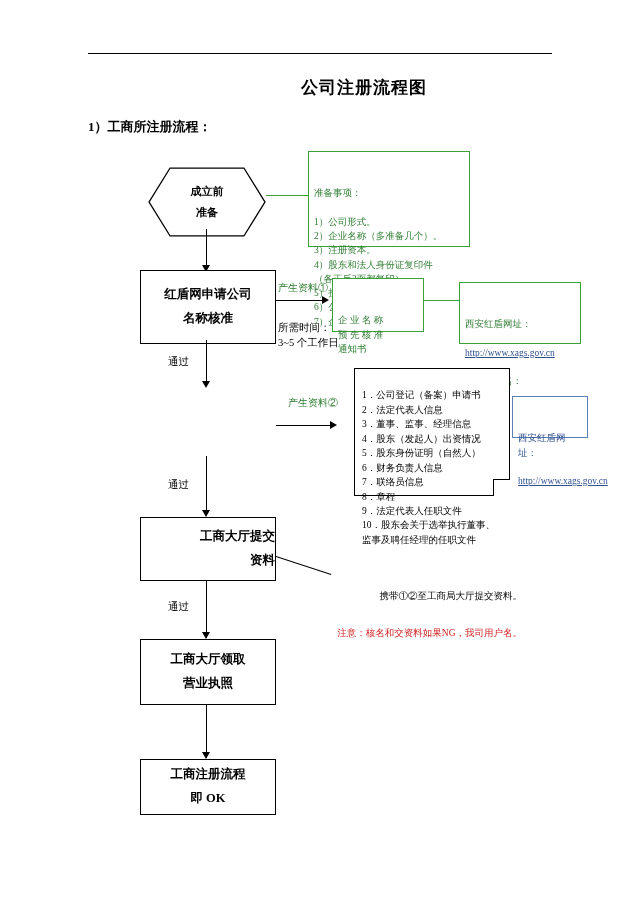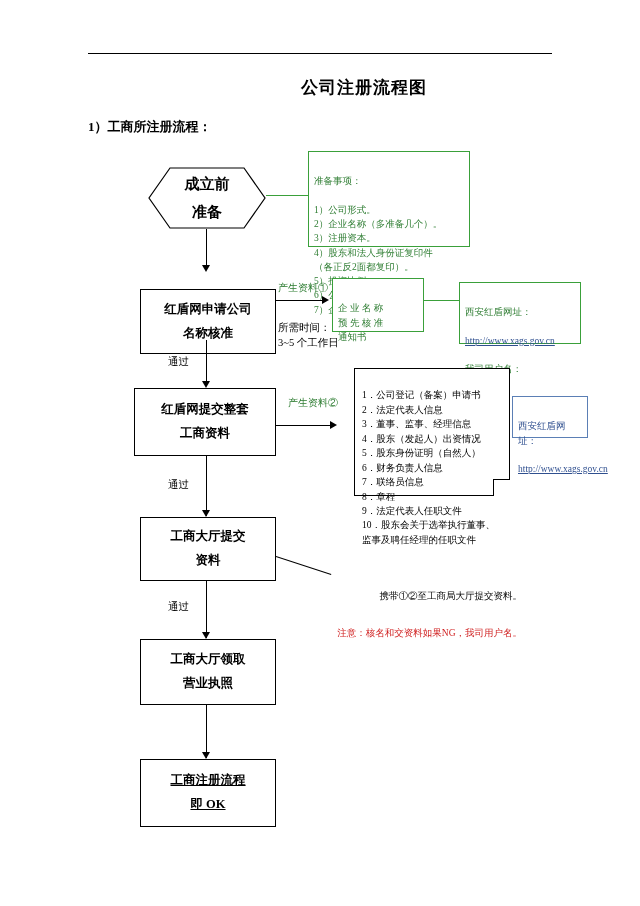--- a/index.html
+++ b/index.html
@@ -61,28 +61,28 @@
     justify-content: center;
     font-family: "Liberation Serif", serif;
     font-weight: bold;
     font-size: 12.5px;
     line-height: 1.9;
     text-align: center;
   }
   .hexagon {
     position: absolute;
     width: 118px;
-    height: 62px;
+    height: 70px;
     display: flex;
     flex-direction: column;
     align-items: center;
     justify-content: center;
     font-family: "Liberation Serif", serif;
     font-weight: bold;
-    font-size: 15px;
+    font-size: 11px;
     line-height: 1.9;
     text-align: left;
   }
   .hexagon .hexbg {
     position: absolute;
     left: 0; top: 0;
     width: 100%; height: 100%;
   }
   .hexagon .hextxt {
     position: relative;
@@ -120,21 +120,21 @@
     white-space: nowrap;
   }
   
   .note {
     position: absolute;
     box-sizing: border-box;
     background: #fff;
     font-family: "Liberation Serif", serif;
     font-size: 9.5px;
     line-height: 1.5;
-    padding: 8px 5px;
+    padding: 20px 5px;
     white-space: pre-line;
   }
   .note-green {
     border: 1px solid #3aa03a;
     color: #2e7d32;
   }
   .note-blue {
     border: 1px solid #5b7fb5;
     color: #2f4f8f;
   }
@@ -206,56 +206,52 @@
     <svg class="hexbg" viewBox="0 0 118 62" preserveAspectRatio="none">
       <polygon points="22,1 96,1 117,31 96,61 22,61 1,31" fill="#ffffff" stroke="#000000" stroke-width="1.2"></polygon>
     </svg>
     <div class="hextxt">成立前</div>
     <div class="hextxt">准备</div>
   </div>
 
   <div class="conn" style="left:206px; top:229px; height:40px;"></div>
   <div class="arrow-down" style="left:202px; top:265px;"></div>
 
-  <div class="node" style="left:140px; top:289px; width:136px; height:65px;">
+  <div class="node" style="left:140px; top:270px; width:136px; height:74px;">
     <div>红盾网申请公司</div>
     <div>名称核准</div>
   </div>
 
   <div class="conn" style="left:206px; top:340px; height:46px;"></div>
   <div class="arrow-down" style="left:202px; top:381px;"></div>
   <div class="edge-label" style="left:168px; top:355px;">通过</div>
 
-  <div class="node" style="left:134px; top:388px; width:142px; height:68px;">
-    <div>红盾网提交整套</div>
-    <div>工商资料</div>
-  </div>
 
   <div class="conn" style="left:206px; top:456px; height:60px;"></div>
   <div class="arrow-down" style="left:202px; top:510px;"></div>
   <div class="edge-label" style="left:168px; top:478px;">通过</div>
 
-  <div class="node" style="left:140px; top:517px; width:136px; height:64px;">
+  <div class="node" style="left:140px; top:517px; width:136px; height:64px;align-items:flex-end;">
     <div>工商大厅提交</div>
     <div>资料</div>
   </div>
 
   <div class="conn" style="left:206px; top:581px; height:57px;"></div>
   <div class="arrow-down" style="left:202px; top:632px;"></div>
   <div class="edge-label" style="left:168px; top:600px;">通过</div>
 
   <div class="node" style="left:140px; top:639px; width:136px; height:66px;">
     <div>工商大厅领取</div>
     <div>营业执照</div>
   </div>
 
   <div class="conn" style="left:206px; top:705px; height:53px;"></div>
   <div class="arrow-down" style="left:202px; top:752px;"></div>
 
-  <div class="node" style="left:140px; top:759px; width:136px; height:68px;text-decoration:underline;">
+  <div class="node" style="left:140px; top:759px; width:136px; height:56px;">
     <div>工商注册流程</div>
     <div>即 OK</div>
   </div>
 
   <div class="lead-line" style="left:266px; top:195px; width:44px;"></div>
   <div class="note note-green" style="left:308px; top:151px; width:162px; height:96px;">
     <div>准备事项：</div>
     <div>1）公司形式。
 2）企业名称（多准备几个）。
 3）注册资本。

